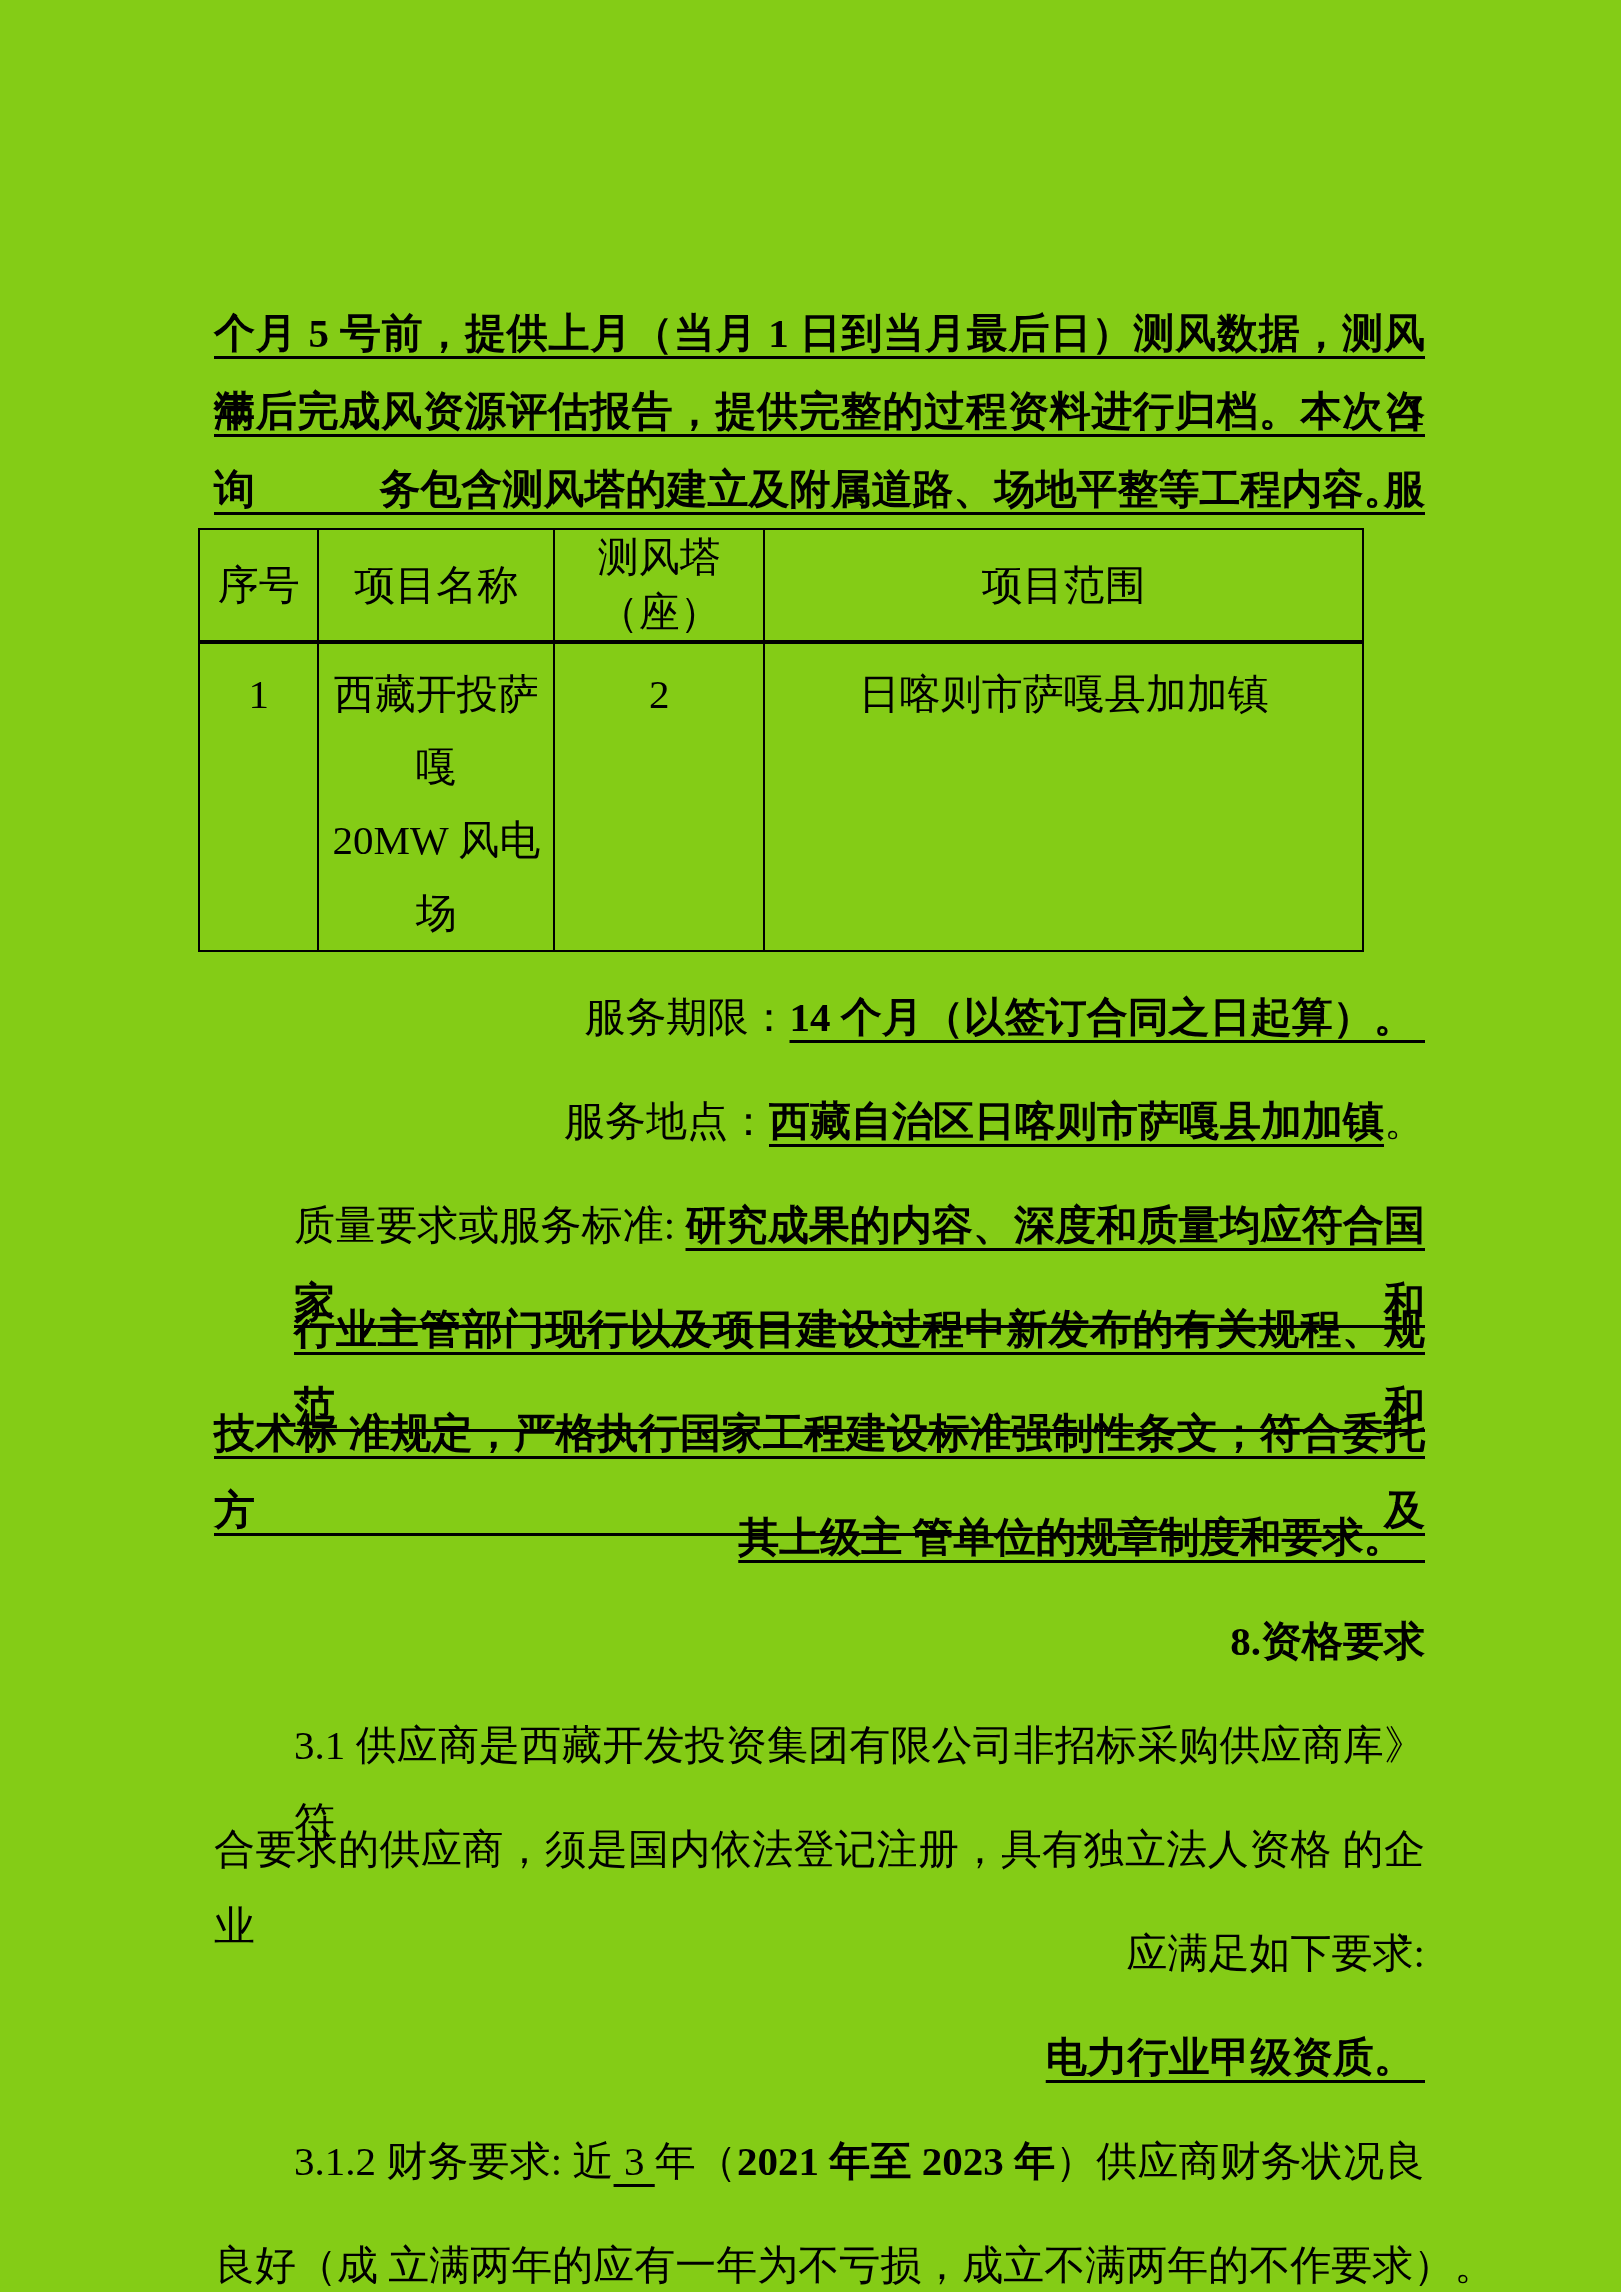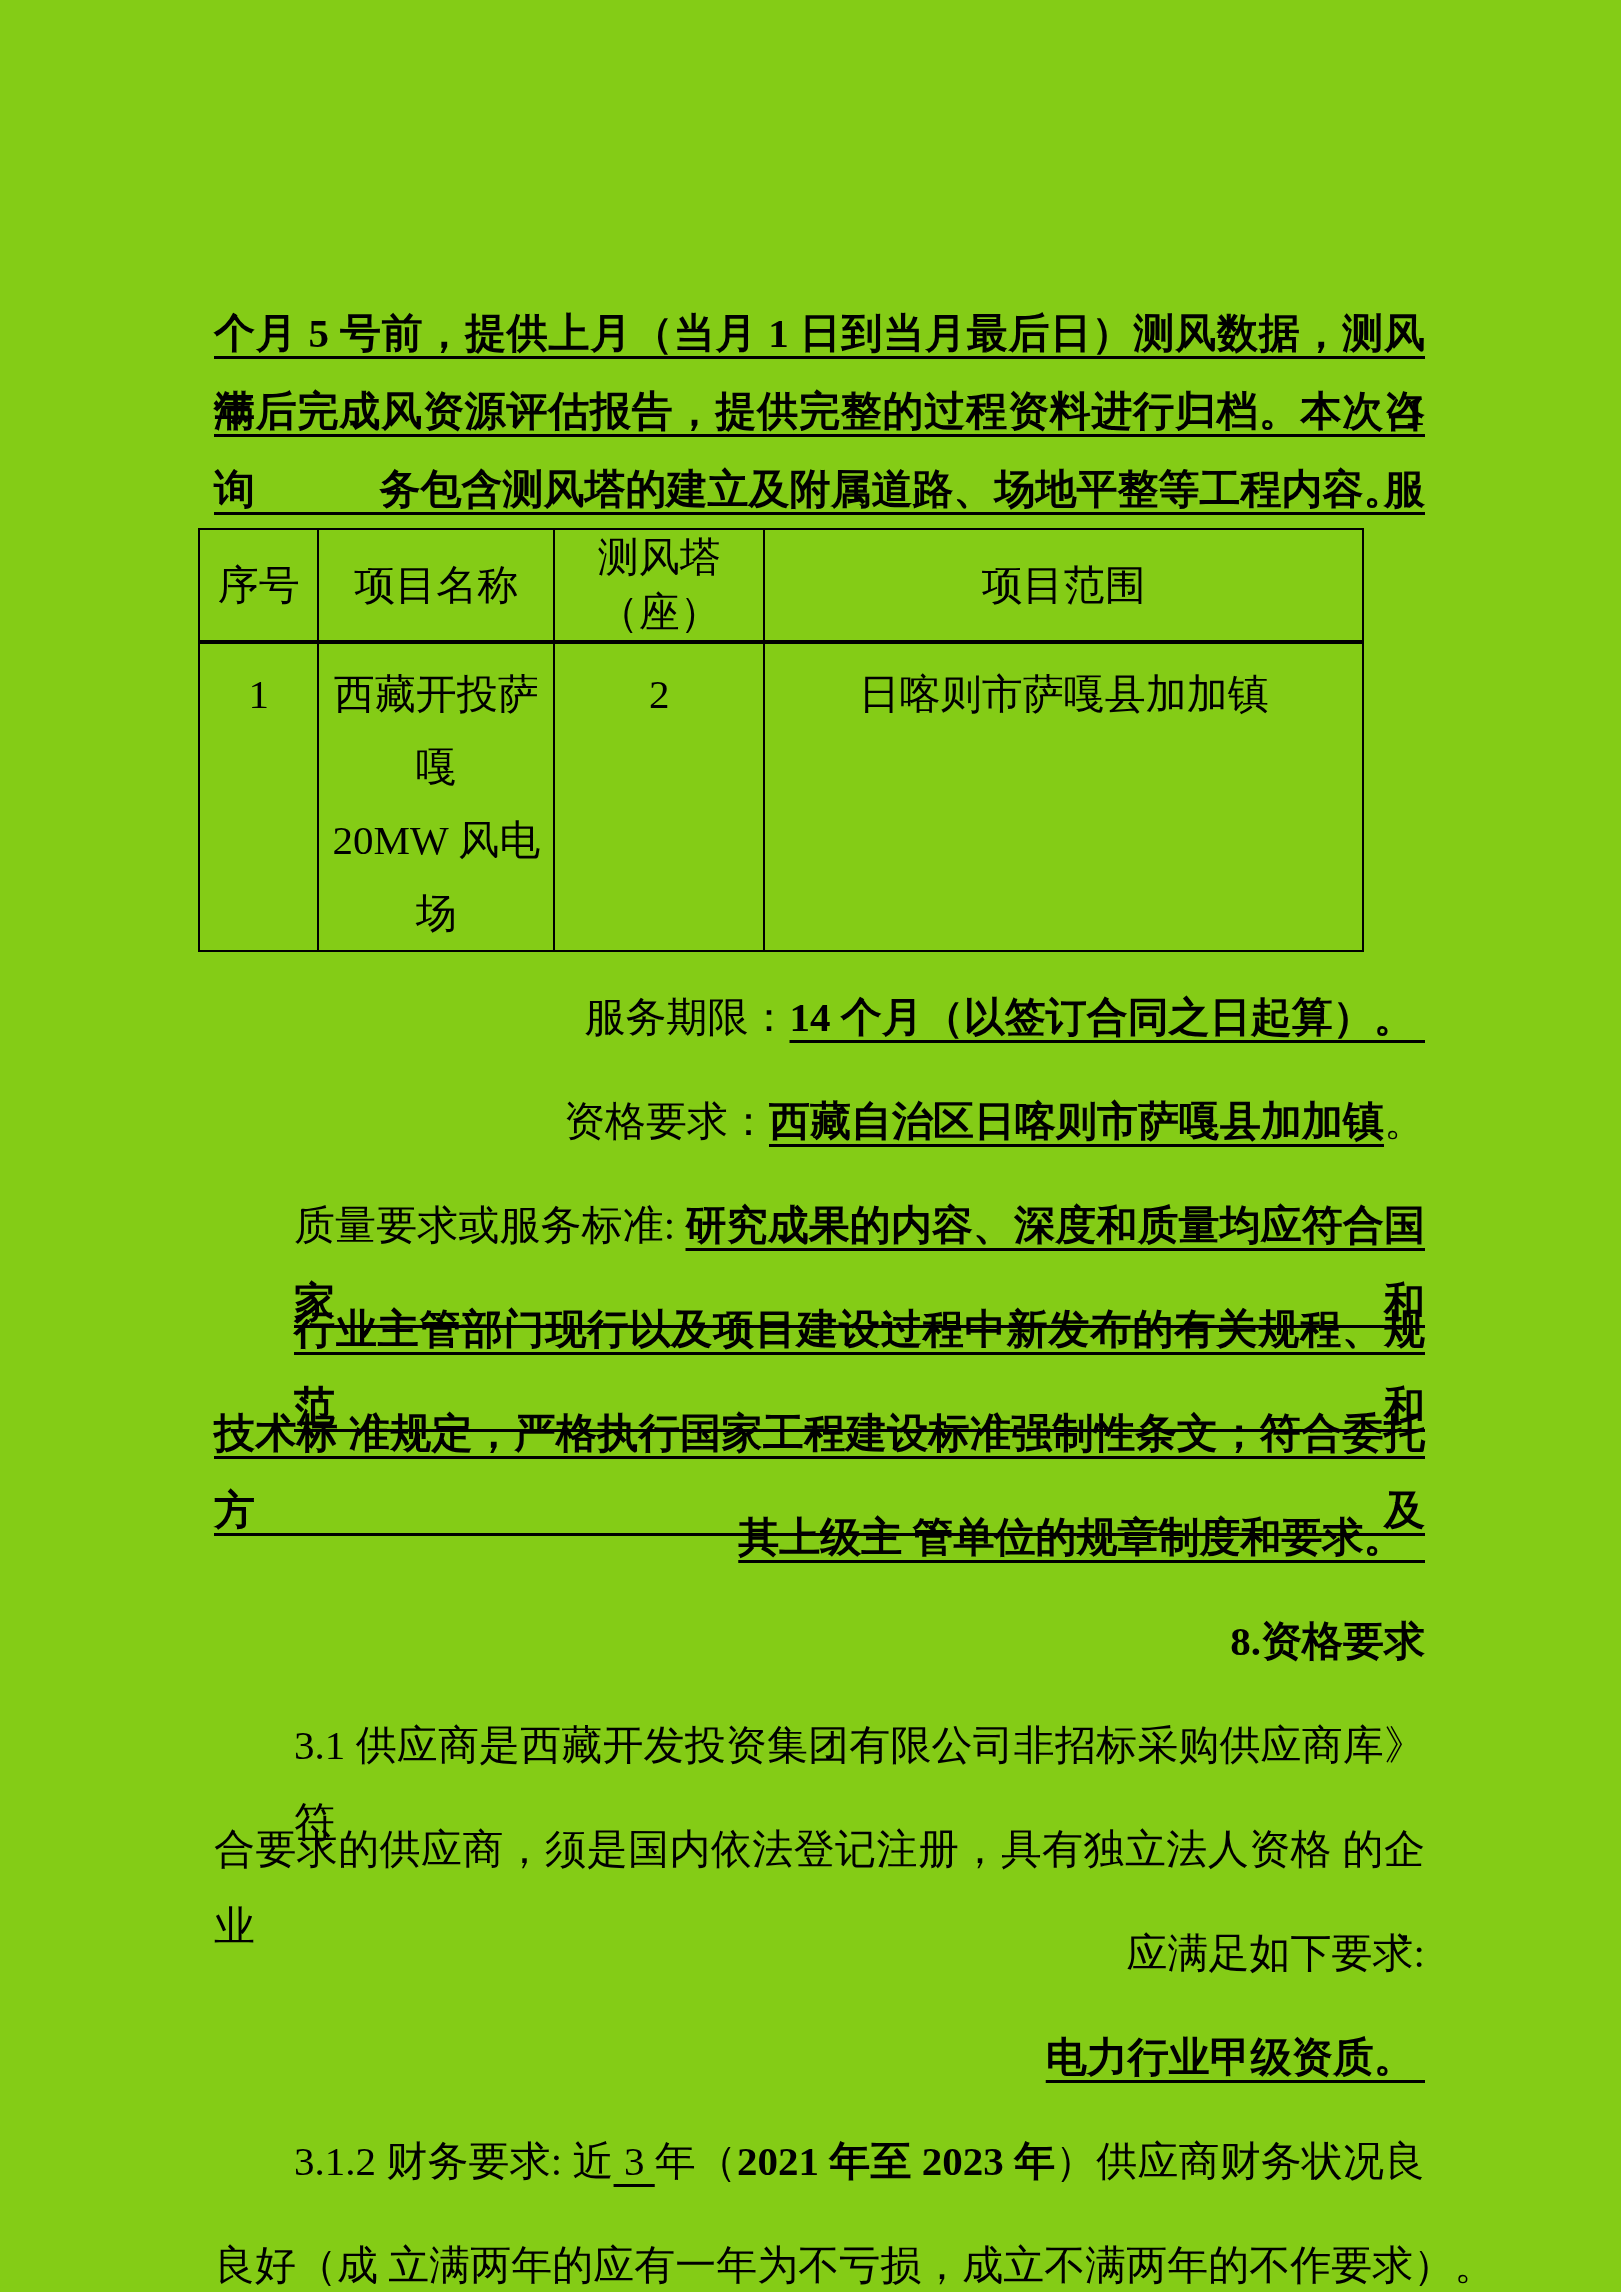--- a/index.html
+++ b/index.html
@@ -105,21 +105,21 @@
           <div>20MW 风电场</div>
         </td>
         <td>2</td>
         <td>日喀则市萨嘎县加加镇</td>
       </tr>
     </tbody>
       </table>
 
     <div class="body-lines" id="after-table">
         <div class="line indent"><span>服务期限：</span><span class="b u">14 个月（以签订合同之日起算）。&nbsp;</span></div>
-        <div class="line indent"><span>资格要求：</span><span class="b u">西藏自治区日喀则市萨嘎县加加镇</span><span>。</span></div>
+        <div class="line indent"><span>服务地点：</span><span class="b u">西藏自治区日喀则市萨嘎县加加镇</span><span>。</span></div>
         <div class="line indent justify"><span>质量要求或服务标准: </span><span class="b u">研究成果的内容、深度和质量均应符合国家和</span></div>
         <div class="line indent justify"><span class="b u">行业主管部门现行以及项目建设过程中新发布的有关规程、规范和</span></div>
         <div class="line justify"><span class="b u">技术标 准规定，严格执行国家工程建设标准强制性条文；符合委托方及</span></div>
         <div class="line"><span class="b u">其上级主 管单位的规章制度和要求。&nbsp;&nbsp;</span></div>
         <div class="line indent"><span class="b">8.资格要求</span></div>
         <div class="line indent justify"><span>3.1 供应商是西藏开发投资集团有限公司非招标采购供应商库》符</span></div>
         <div class="line justify"><span>合要求的供应商，须是国内依法登记注册，具有独立法人资格 的企业，</span></div>
         <div class="line"><span>应满足如下要求:</span></div>
         <div class="line"><span class="b u">电力行业甲级资质。&nbsp;</span></div>
         <div class="line indent justify"><span>3.1.2 财务要求: 近</span><span class="u">&nbsp;3&nbsp;</span><span>年（</span><span class="b">2021 年至 2023 年</span><span>）供应商财务状况良</span></div>

